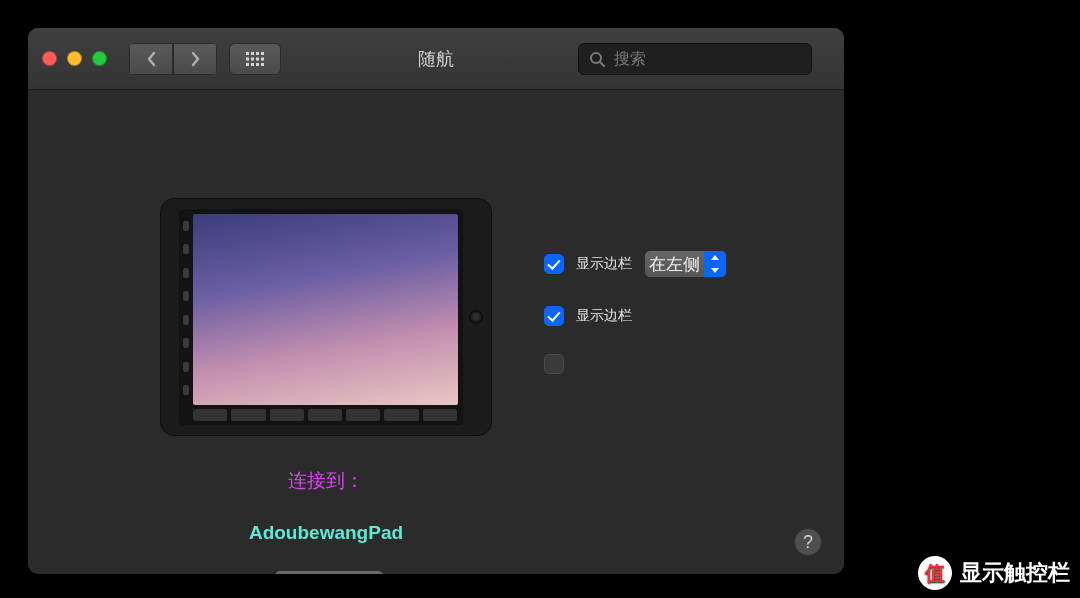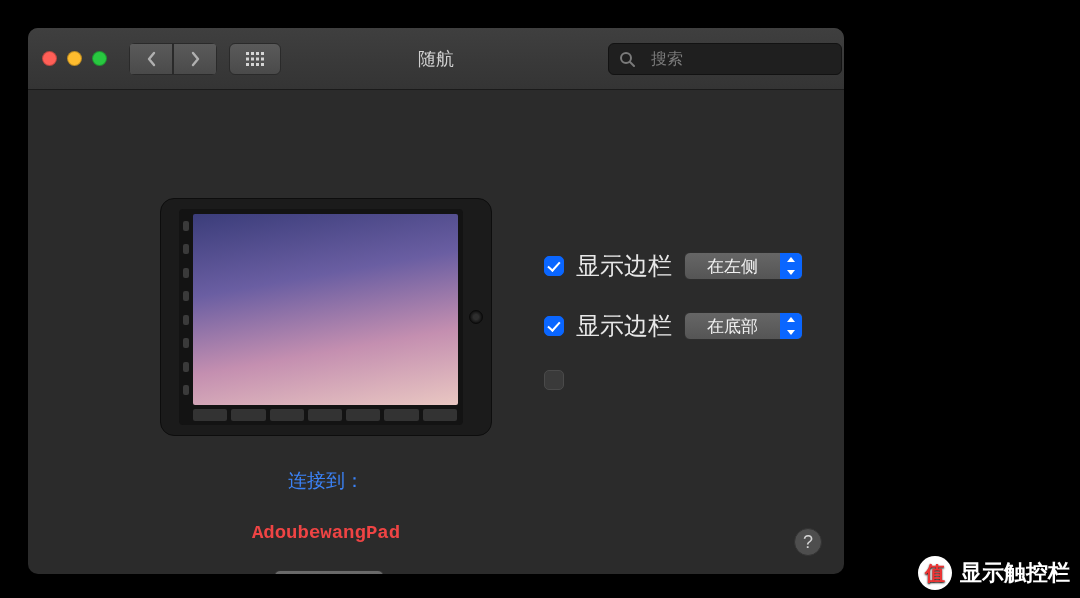--- a/index.html
+++ b/index.html
@@ -44,24 +44,24 @@
   .segmented button + button { border-left: 1px solid #2a2a2a;}
   .gridbtn {
     width: 52px; height: 32px;
     background: linear-gradient(#5a5a5a,#4a4a4a);
     border: 1px solid #2a2a2a; border-radius:6px;
     display:flex;align-items:center;justify-content:center;
     color:#d5d5d5; cursor:pointer;
   }
   .title { position:absolute; left:50%; transform:translateX(-50%); color:#cfcfcf; font-size:18px;}
   .search {
-    position:absolute; right:2px; top:50%; transform:translateY(-50%);
+    position:absolute; right:32px; top:50%; transform:translateY(-50%);
     width: 234px; height: 32px;
     background:#1f1f1f; border:1px solid #121212; border-radius:6px;
-    display:flex; align-items:center; padding:0 10px; gap:16px;
+    display:flex; align-items:center; padding:0 10px; gap:9px;
   }
   .search input {
     flex:1; background:transparent; border:0; outline:0;
     color:#bbb; font-size:16px;
   }
   .search input::placeholder{color:#7a7a7a;}
   .search svg { flex-shrink:0; }
 
   .content { flex:1; position:relative; }
 
@@ -96,22 +96,22 @@
     background: linear-gradient(170deg,#3b3d7a 0%, #6a5ea2 35%, #c48fb0 68%, #e9c7c2 100%);
     border-radius:2px;
   }
   .home-btn {
     position:absolute; right:8px; top:50%; transform:translateY(-50%);
     width:14px; height:14px; border-radius:50%;
     background: radial-gradient(circle,#2e2e2e 30%, #121212 70%);
     border:1px solid #0a0a0a;
   }
 
-  .connect-label { position:absolute; left:132px; top:378px; width:332px; text-align:center; color:#3b82f6; font-size:19px;}
-  .device-name { position:absolute; left:132px; top:432px; width:332px; text-align:center; color:#ef4444; font-size:19px; font-weight:600;font-family:Liberation Mono, monospace;}
+  .connect-label { position:absolute; left:132px; top:378px; width:332px; text-align:center; color:#d946ef; font-size:19px;}
+  .device-name { position:absolute; left:132px; top:432px; width:332px; text-align:center; color:#5eead4; font-size:19px; font-weight:600;}
   .disconnect {
     position:absolute; left:246px; top:480px;
     padding: 5px 20px;
     background: linear-gradient(#6a6a6a,#555);
     border:1px solid #2e2e2e; border-radius:6px;
     color:#f2f2f2; font-size:17px; cursor:pointer;
   }
 
   
   .opts { position:absolute; left:516px; top:160px; right:30px; }
@@ -121,28 +121,28 @@
     border:1px solid #4a4a4a; background:#3a3a3a;
     display:flex; align-items:center; justify-content:center;
     flex-shrink:0; cursor:pointer;
   }
   .cbx.checked { background:#0a66ff; border-color:#0a66ff;}
   .cbx.checked::after{
     content:""; width:10px; height:5px;
     border-left:2.5px solid #fff; border-bottom:2.5px solid #fff;
     transform: rotate(-48deg) translate(1px,-1px);
   }
-  .opt-label { color:#e8e8e8; font-size:24px; white-space:nowrap;}
+  .opt-label { color:#e8e8e8; font-size:14px; white-space:nowrap;}
   .select {
     display:flex; align-items:center;
     background: linear-gradient(#666,#555);
     border:1px solid #2d2d2d; border-radius:6px;
     height:28px; overflow:hidden; cursor:pointer;
   }
-  .select span { padding: 0 22px; color:#f0f0f0; font-size:17px;}
+  .select span { padding: 0 4px; color:#f0f0f0; font-size:17px;}
   .stepper {
     width:22px; height:100%;
     background:#0a66ff;
     display:flex; flex-direction:column;
   }
   .stepper div { flex:1; display:flex; align-items:center; justify-content:center;}
   .stepper div::before{
     content:""; width:0;height:0;
     border-left:4px solid transparent; border-right:4px solid transparent;
   }
@@ -261,27 +261,20 @@
           <span>在左侧</span>
           <div class="stepper">
               <div class="up"></div>
               <div class="dn"></div>
             </div>
         </div>
       </div>
       <div class="row">
         <div class="cbx checked"></div>
         <div class="opt-label">显示边栏</div>
-        <div class="select">
-          <span>在底部</span>
-          <div class="stepper">
-              <div class="up"></div>
-              <div class="dn"></div>
-            </div>
-        </div>
       </div>
       <div class="row">
         <div class="cbx"></div>
       </div>
     </div>
 
     <div class="help">?</div>
   </div>
 </div>
 

